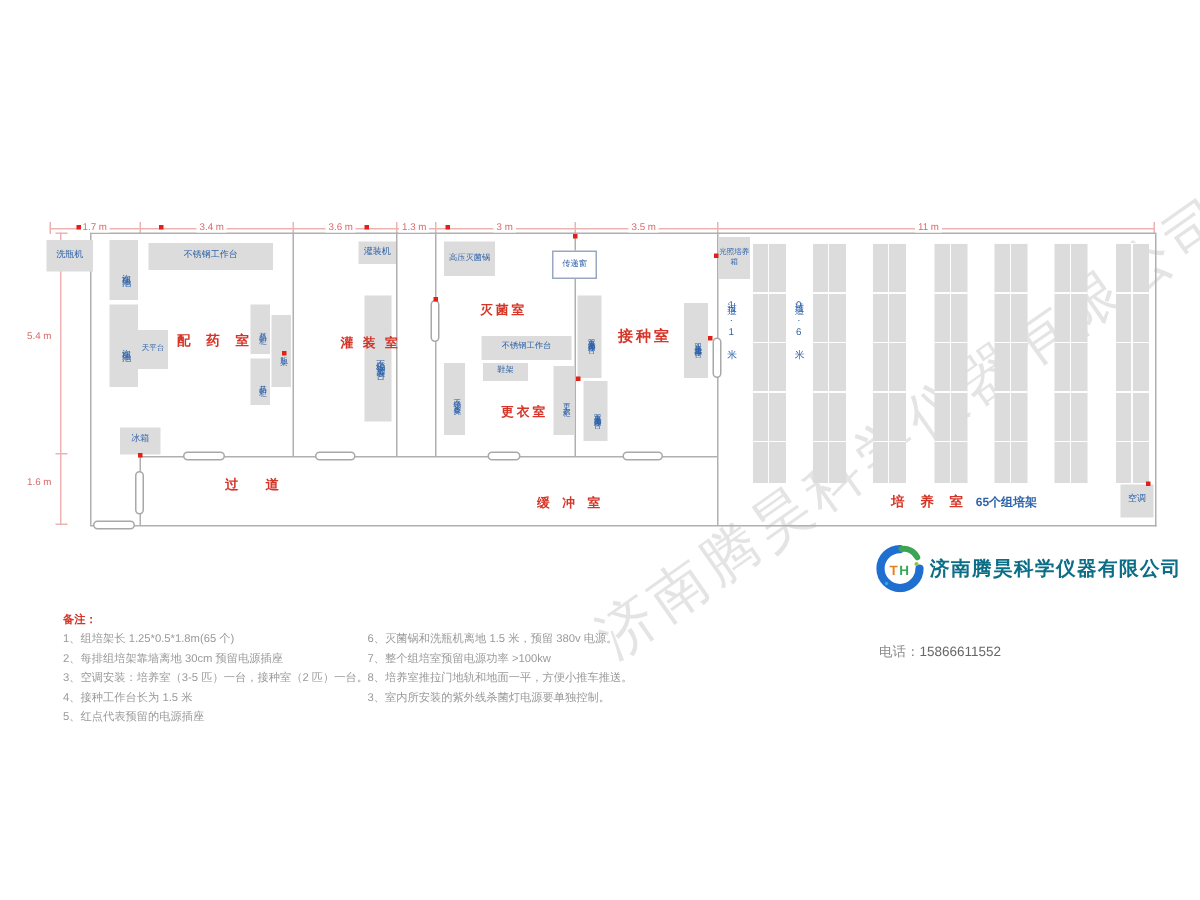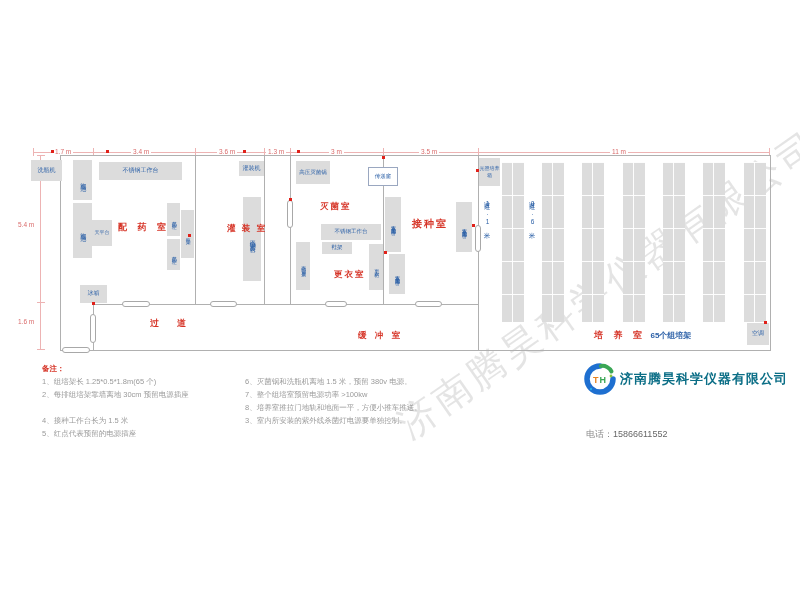--- a/index.html
+++ b/index.html
@@ -12,21 +12,21 @@
        display:flex;align-items:center;justify-content:center;text-align:center;box-sizing:border-box;}
   .vt{writing-mode:vertical-rl;text-orientation:upright;letter-spacing:1.5px;}
   .room{position:absolute;color:#d63427;font-size:9px;font-weight:bold;white-space:nowrap;}
   .dim{position:absolute;color:#d96a6a;font-size:6.5px;background:#fff;padding:0 2px;white-space:nowrap;z-index:3;}
   .dimline{position:absolute;background:#edb3b3;}
   .tick{position:absolute;background:#edb3b3;}
   .dot{position:absolute;width:3px;height:3px;background:#e0211a;z-index:4;}
   .rack{position:absolute;background:#dcdcdc;
         background-image:linear-gradient(to right,rgba(255,255,255,0) calc(50% - 1px),rgba(255,255,255,.95) calc(50% - 1px),rgba(255,255,255,.95) calc(50% + 0px),rgba(255,255,255,0) calc(50% + 0px)),
         repeating-linear-gradient(to bottom,rgba(255,255,255,.95) 0,rgba(255,255,255,.95) 1px,rgba(0,0,0,0) 1px,rgba(0,0,0,0) 33px);}
-  .note{position:absolute;color:#9a9a9a;font-size:7.5px;white-space:nowrap;}
+  .note{position:absolute;color:#9a9a9a;font-size:7.5px;white-space:nowrap;margin-top:44px;}
   .watermark{position:absolute;left:388px;top:408px;color:#cfcfcf;opacity:.55;font-size:38px;
              letter-spacing:4px;white-space:nowrap;transform:rotate(-35deg);transform-origin:left top;
              z-index:0;pointer-events:none;}
   .aisle{position:absolute;color:#2e62a8;font-size:6.5px;writing-mode:vertical-rl;text-orientation:upright;letter-spacing:2px;}
   .co-line{position:absolute;color:#8a8a8a;font-size:9px;white-space:nowrap;}
   .co-name{position:absolute;color:#0b6e86;font-size:13px;font-weight:bold;letter-spacing:1px;white-space:nowrap;}
 </style>
 </head>
 <body>
 
@@ -138,20 +138,21 @@
   <div class="dot" style="left:92px;top:302px;"></div>
   <div class="dot" style="left:188px;top:234px;"></div>
   <div class="dot" style="left:384px;top:251px;"></div>
   <div class="dot" style="left:472px;top:224px;"></div>
   <div class="dot" style="left:764px;top:321px;"></div>
   <div class="dot" style="left:289px;top:198px;"></div>
 
   <div class="note" style="left:42px;top:364px;color:#d63427;font-weight:bold;">备注：</div>
   <div class="note" style="left:42px;top:377px;">1、组培架长 1.25*0.5*1.8m(65 个)</div>
   <div class="note" style="left:42px;top:390px;">2、每排组培架靠墙离地 30cm 预留电源插座</div>
+  <div class="note" style="left:42px;top:403px;">3、空调安装：培养室（3-5 匹）一台，接种室（2 匹）一台。</div>
   <div class="note" style="left:42px;top:416px;">4、接种工作台长为 1.5 米</div>
   <div class="note" style="left:42px;top:429px;">5、红点代表预留的电源插座</div>
   <div class="note" style="left:245px;top:377px;">6、灭菌锅和洗瓶机离地 1.5 米，预留 380v 电源。</div>
   <div class="note" style="left:245px;top:390px;">7、整个组培室预留电源功率 &gt;100kw</div>
   <div class="note" style="left:245px;top:403px;">8、培养室推拉门地轨和地面一平，方便小推车推送。</div>
   <div class="note" style="left:245px;top:416px;">3、室内所安装的紫外线杀菌灯电源要单独控制。</div>
 
   <div class="abs" style="left:584px;top:363px;width:32px;height:32px;">
     <svg width="32" height="32" viewBox="0 0 32 32">
       <path d="M16 3 A13 13 0 1 0 29 16" stroke="#1e6fd0" stroke-width="5.5" fill="none" stroke-linecap="round"></path>

